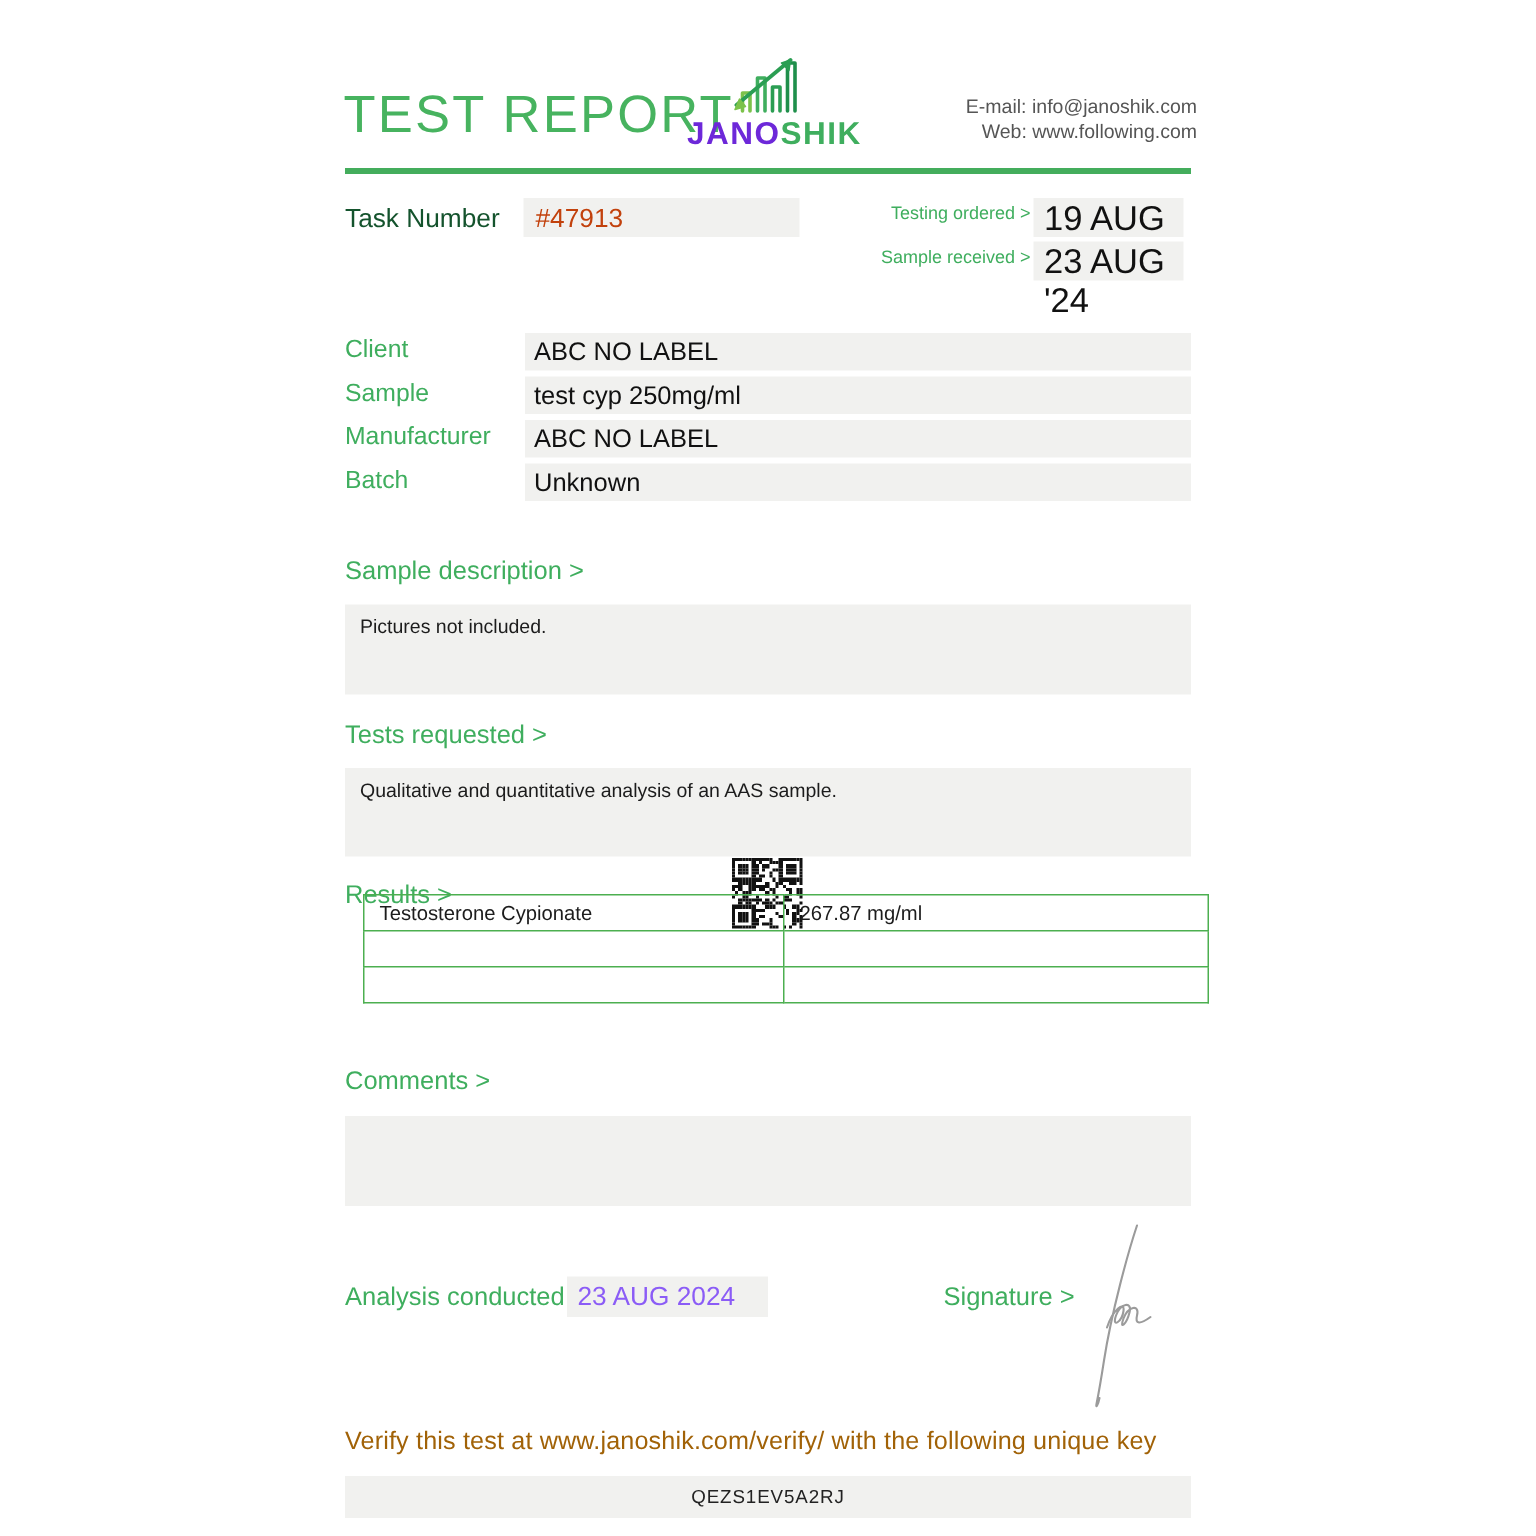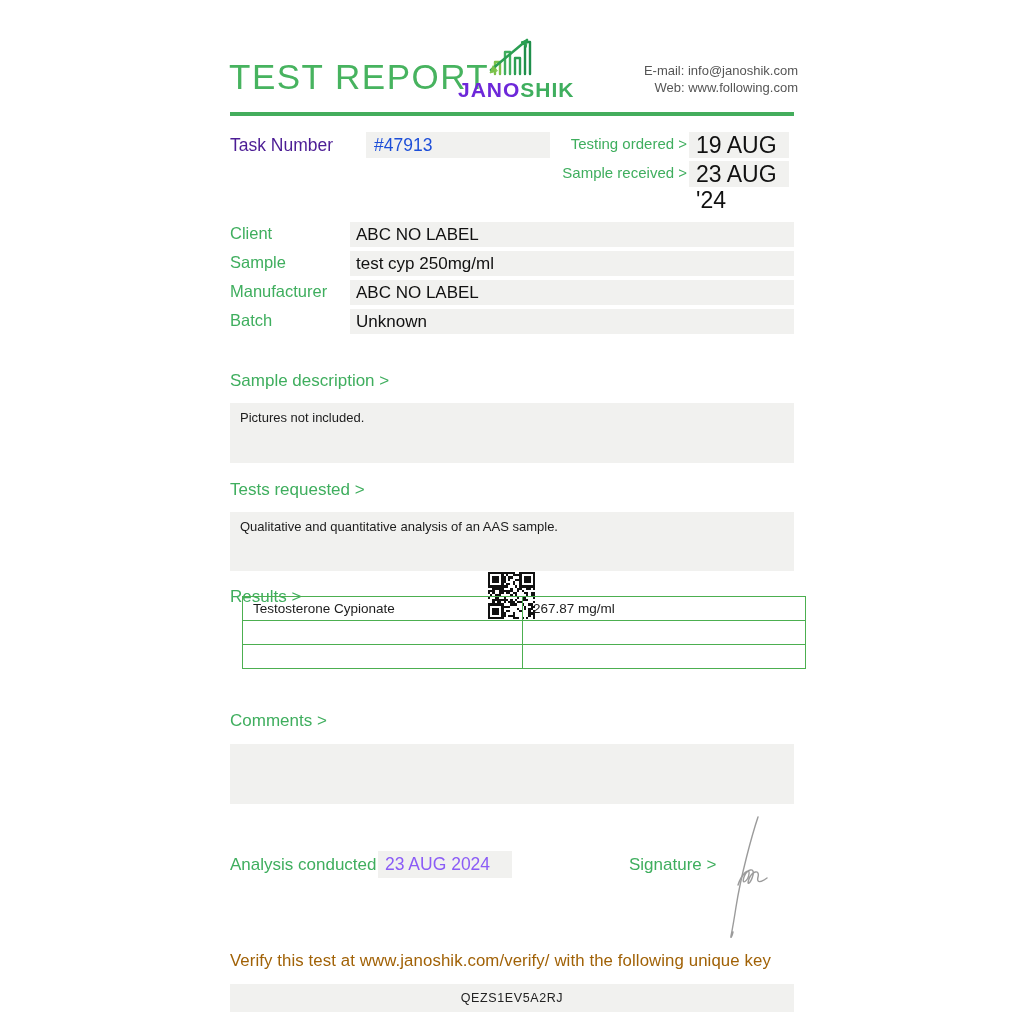--- a/index.html
+++ b/index.html
@@ -32,31 +32,31 @@
   .contact {
     position: absolute; right: 226px; top: 62px;
     text-align: right; font-size: 13px; line-height: 17px; color: #555555;
   }
   .header-rule {
     position: absolute; left: 230px; top: 112px;
     width: 564px; height: 4px; background: #44ad5c;
   }
 
   
-  .task-label { position: absolute; left: 230px; top: 135px; font-size: 17.5px; color: #4c1d95; }
+  .task-label { position: absolute; left: 230px; top: 135px; font-size: 17.5px; color: #14532d; }
   .task-value {
-    position: absolute; left: 366px; top: 132px; width: 184px; height: 26px;
-    font-size: 17.5px; line-height: 26px; padding-left: 8px; color: #1d4ed8;
+    position: absolute; left: 349px; top: 132px; width: 184px; height: 26px;
+    font-size: 17.5px; line-height: 26px; padding-left: 8px; color: #c2410c;
   }
   .date-row { position: absolute; left: 500px; width: 294px; height: 26px; }
   .date-row.r1 { top: 132px; }
   .date-row.r2 { top: 161px; }
   .date-label {
     position: absolute; right: 107px; top: 3px;
-    font-size: 15px; color: #3fae5e; white-space: nowrap;
+    font-size: 12px; color: #3fae5e; white-space: nowrap;
   }
   .date-value {
     position: absolute; right: 5px; top: 0; width: 100px; height: 26px;
     font-size: 23px; line-height: 26px; padding-left: 7px; color: #111; font-weight: 500;
   }
 
   
   .field-row { position: absolute; left: 230px; width: 564px; height: 25px; }
   .field-label { position: absolute; left: 0; top: 2px; font-size: 16.5px; color: #3fae5e; }
   .field-value {

